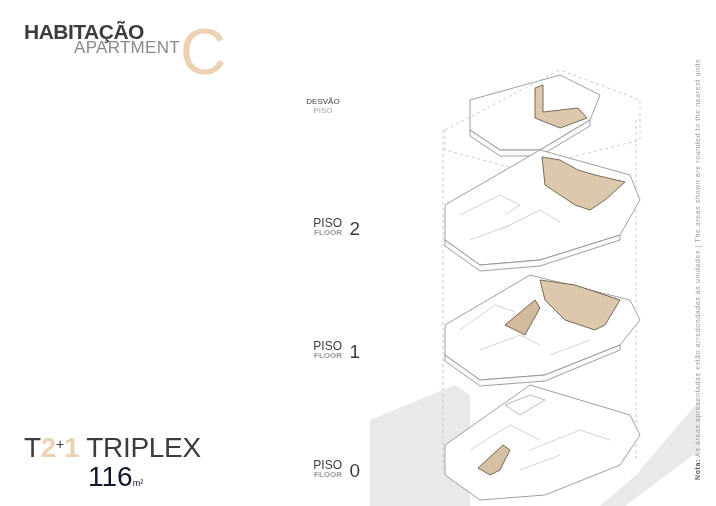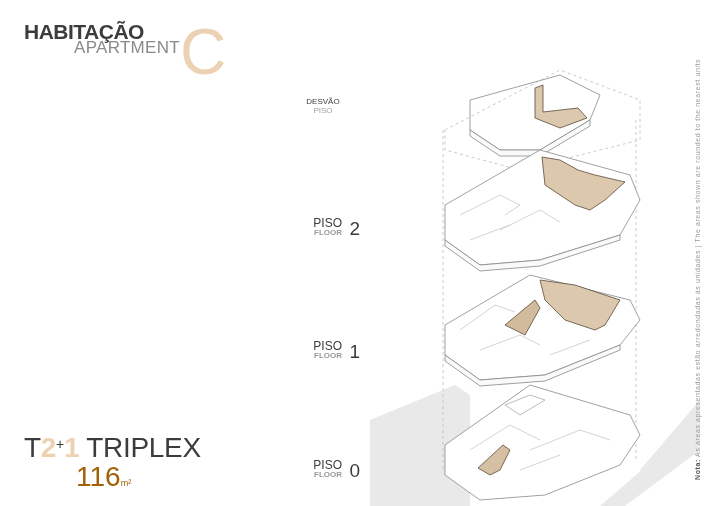--- a/index.html
+++ b/index.html
@@ -5,21 +5,21 @@
   html, body { margin: 0; padding: 0; background: #ffffff; }
   body { width: 716px; height: 506px; position: relative; overflow: hidden; font-family: "Liberation Sans", sans-serif; color: #3a3a3a; }
   .title-block { position: absolute; left: 24px; top: 20px; }
   .title-main { position: absolute; left: 0; top: 0; font-size: 21px; letter-spacing: -0.5px; color: #3c3c3c; white-space: nowrap; font-weight: 700; }
   .title-sub { position: absolute; left: 50px; top: 18px; font-size: 17px; color: #8a8a8a; white-space: nowrap; letter-spacing: 0.3px; }
   .title-letter { position: absolute; left: 156px; top: 0px; font-size: 64px; line-height: 1; color: #ecd2b3; font-weight: 300; }
   .typology { position: absolute; left: 24px; top: 432px; white-space: nowrap; }
   .typ-line1 { font-size: 28px; color: #3c3c3c; letter-spacing: -0.3px; text-align: center; }
   .typ-line1 .accent { color: #ecd2b3; font-weight: bold; }
   .typ-line1 .plus { font-size: 14px; vertical-align: 8px; color: #3c3c3c; }
-  .typ-line2 { position: absolute; left: 52px; top: 29px; font-size: 28px; color: #a16207; }
+  .typ-line2 { position: absolute; left: 64px; top: 29px; font-size: 28px; color: #0f172a; }
   .typ-line2 .unit { font-size: 9px; }
   .floor-label { position: absolute; text-align: right; white-space: nowrap; }
   .floor-label .pt { font-size: 12px; color: #3c3c3c; line-height: 9px; display: block; }
   .floor-label .en { font-size: 8px; color: #9a9a9a; line-height: 9px; display: block; font-weight: bold; }
   .floor-label .num { position: absolute; right: -18px; top: 0; font-size: 19px; color: #3c3c3c; line-height: 20px; }
   .attic-label { position: absolute; left: 302px; top: 97px; text-align: center; width: 42px; }
   .attic-label .pt { font-size: 8px; color: #3c3c3c; display: block; line-height: 9px; }
   .attic-label .en { font-size: 8px; color: #a0a0a0; display: block; line-height: 9px; }
   .note { position: absolute; left: 694px; top: 480px; transform-origin: 0 0; transform: rotate(-90deg); font-size: 7px; color: #9a9a9a; white-space: nowrap; letter-spacing: 0.6px; }
   .note b { color: #555; }

